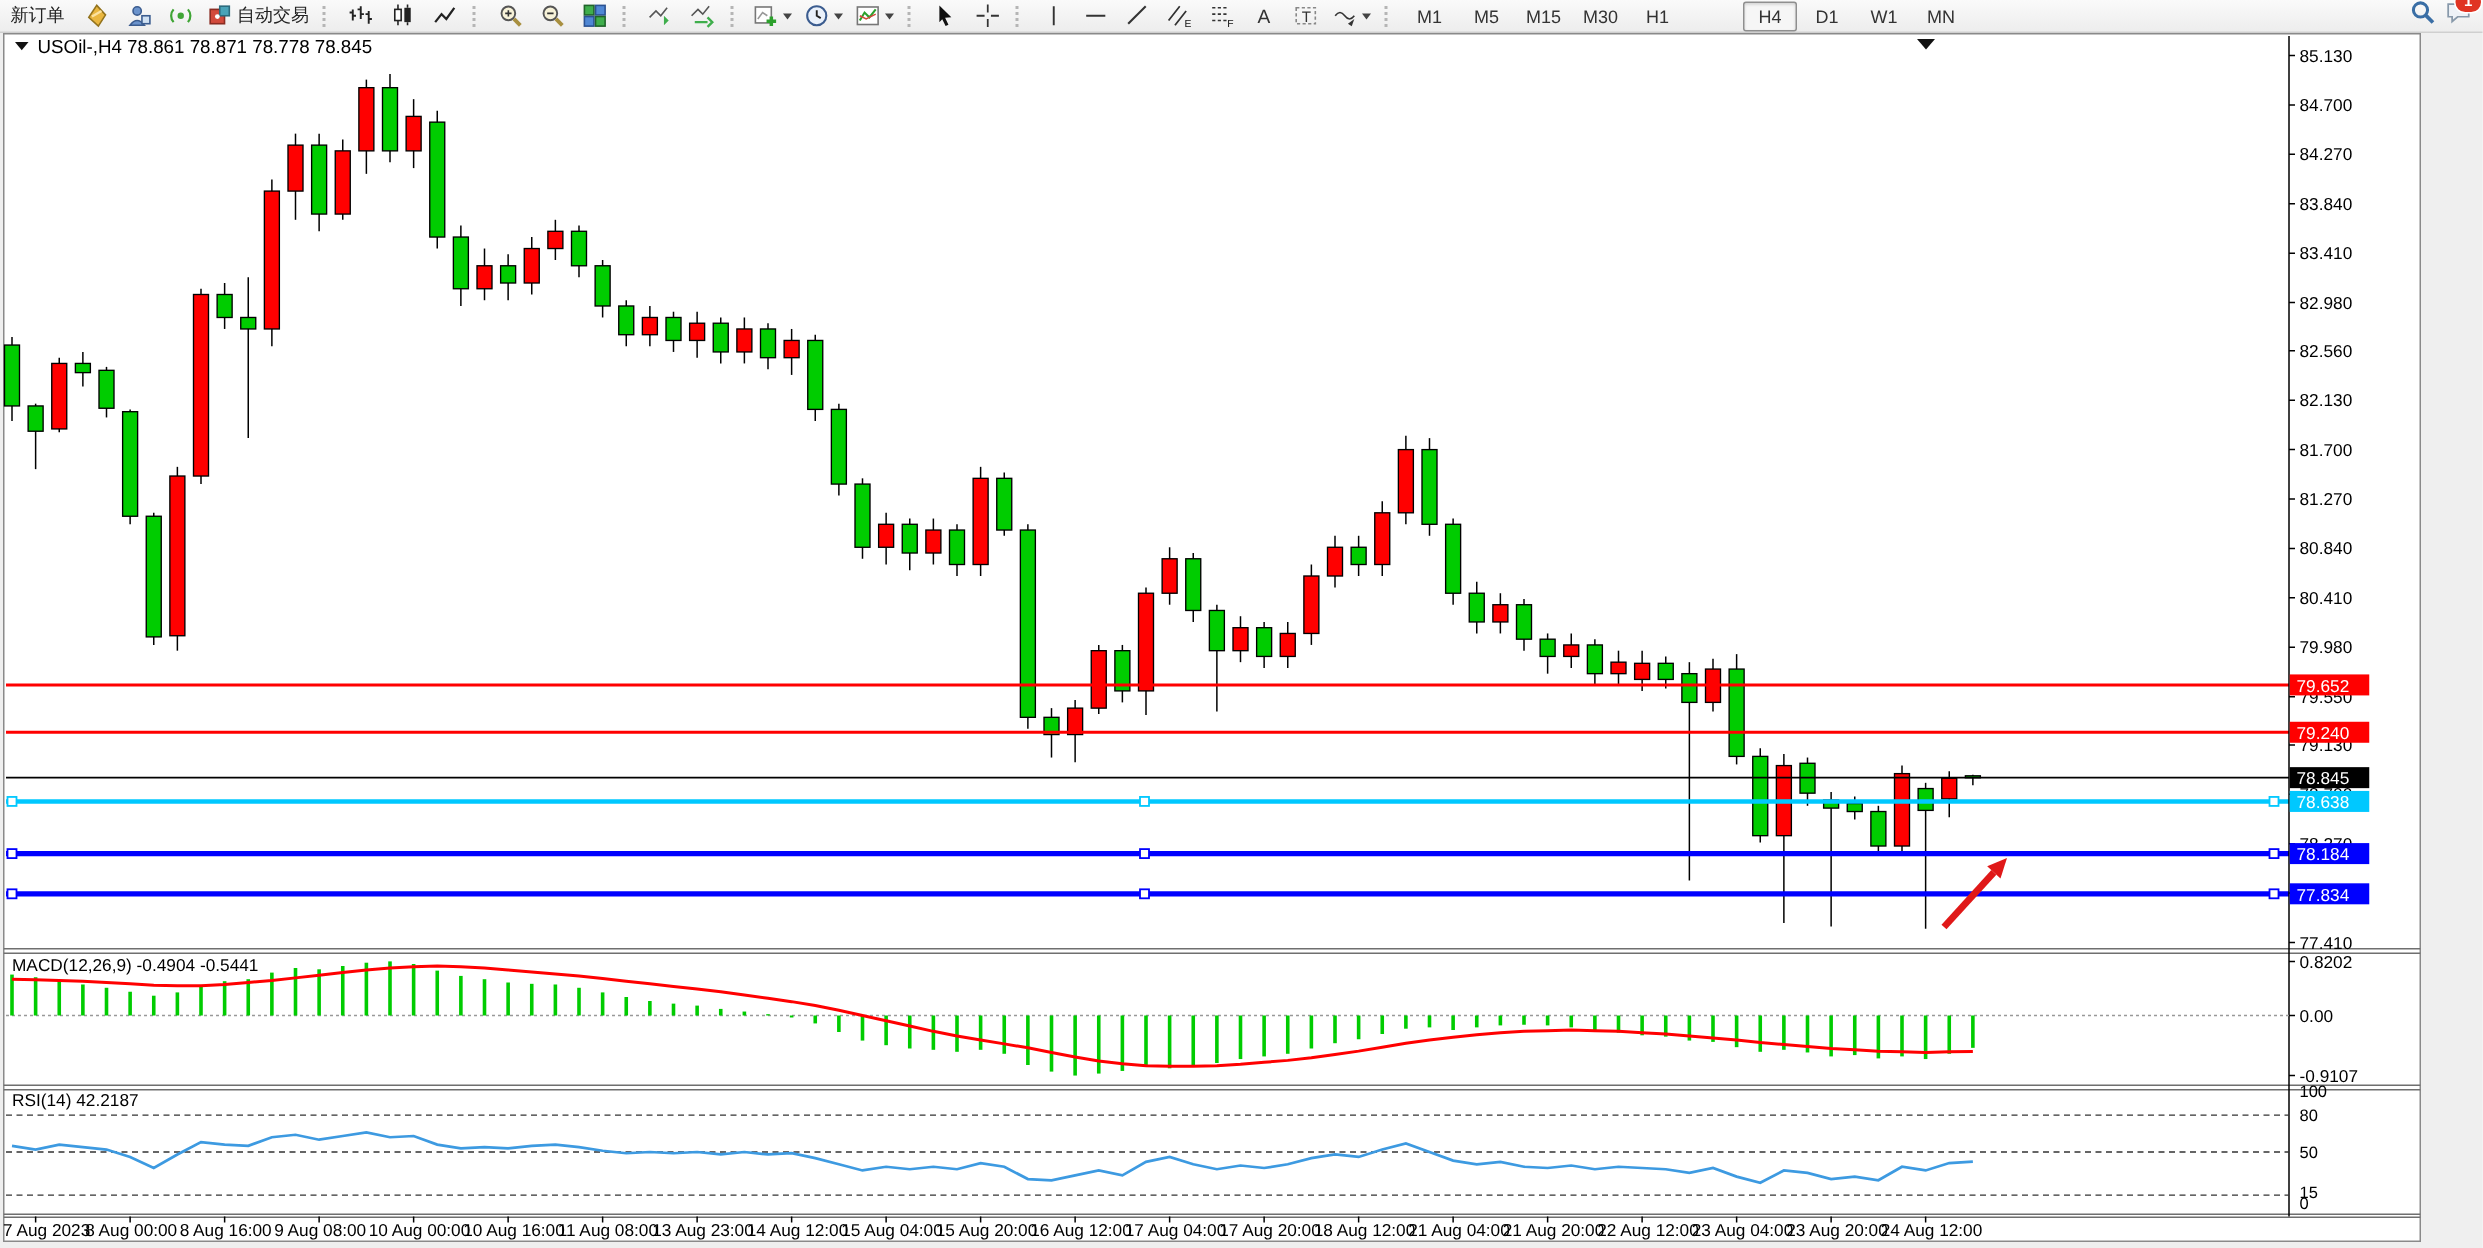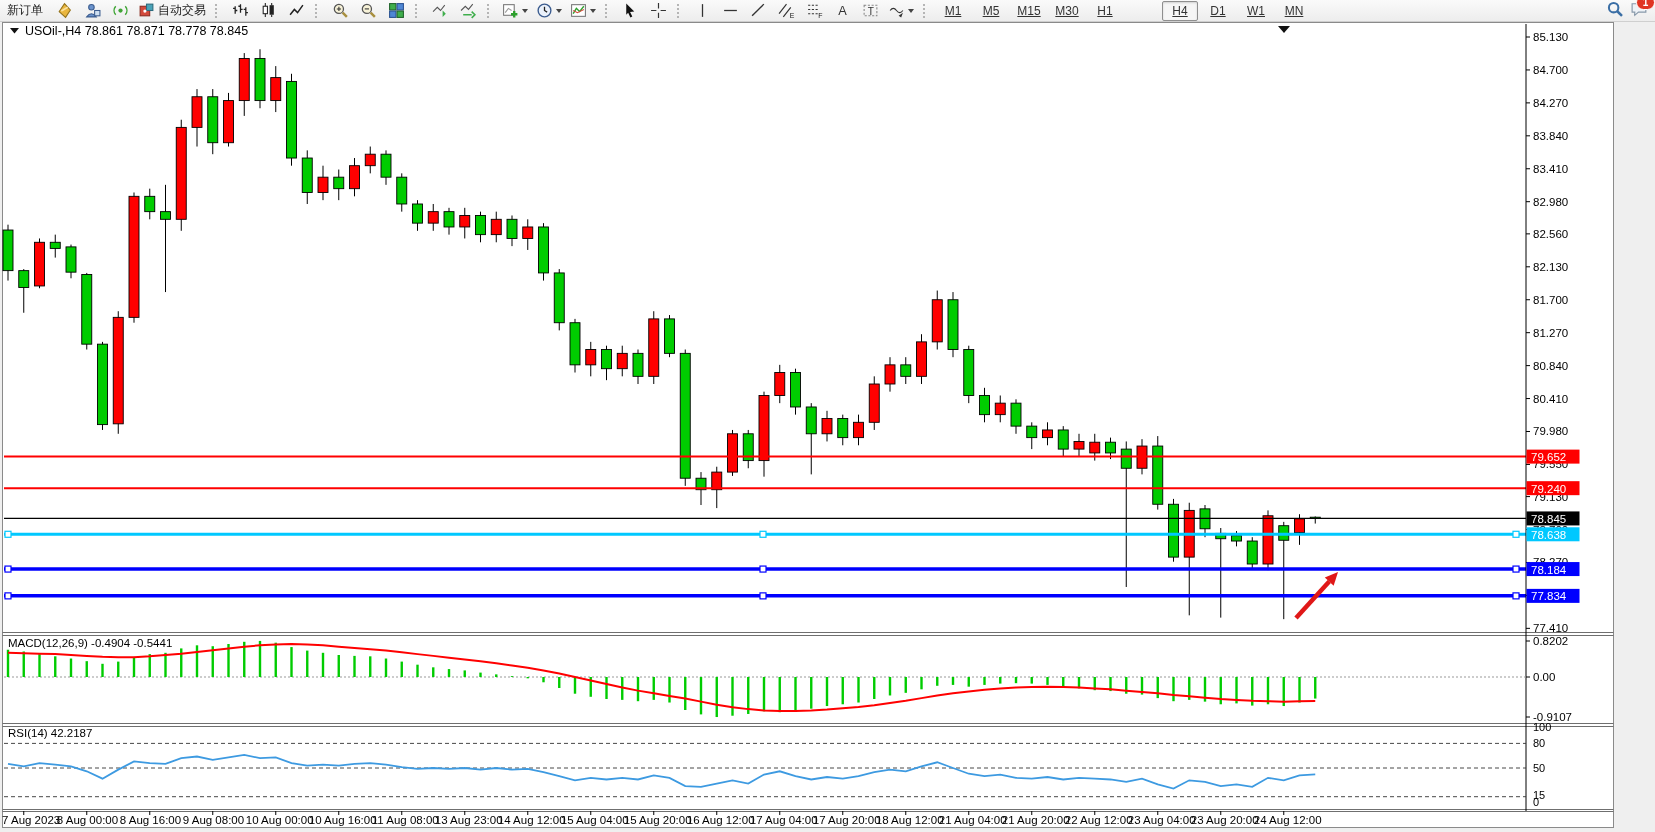--- a/index.html
+++ b/index.html
@@ -11,21 +11,21 @@
   .tb-right{position:absolute;right:6px;top:0;height:21px;display:flex;align-items:center;gap:6px;}
   .grip{width:5px;height:14px;border-left:2px dotted #b5b5b5;margin:0 4px 0 5px;}
   .tbtn{height:18px;min-width:20px;display:flex;align-items:center;justify-content:center;
     padding:0 2px;margin:0 1px;border:1px solid transparent;border-radius:2px;color:#222;
     font-size:12px;cursor:default;user-select:none;}
   .tbtn.texty{padding:0 5px;font-size:12px;}
   .tbtn.active{border:1px solid #8f8f8f;background:#f6f6f6;box-shadow:inset 0 1px 2px rgba(0,0,0,.15);margin-left:38px;}
   .tbtn svg{display:block;}
   .dd{width:0;height:0;border-left:3px solid transparent;border-right:3px solid transparent;
     border-top:4px solid #444;margin-left:3px;}
-  .tf{font-size:11px;color:#333;min-width:24px;text-decoration:underline;}
+  .tf{font-size:11px;color:#333;min-width:24px;}
   .badge{position:absolute;right:-6px;top:-5px;background:#e03423;color:#fff;border-radius:8px;
     min-width:13px;height:13px;font-size:10px;line-height:13px;text-align:center;padding:0 2px;
     border:1px solid #fff;font-weight:bold;}
   .chat-wrap{position:relative;}
   
   #stage{position:absolute;left:0;top:0;width:1655px;height:832px;}
   svg text{font-family:"Liberation Sans","DejaVu Sans",sans-serif;}
 </style>
 </head>
 <body>

